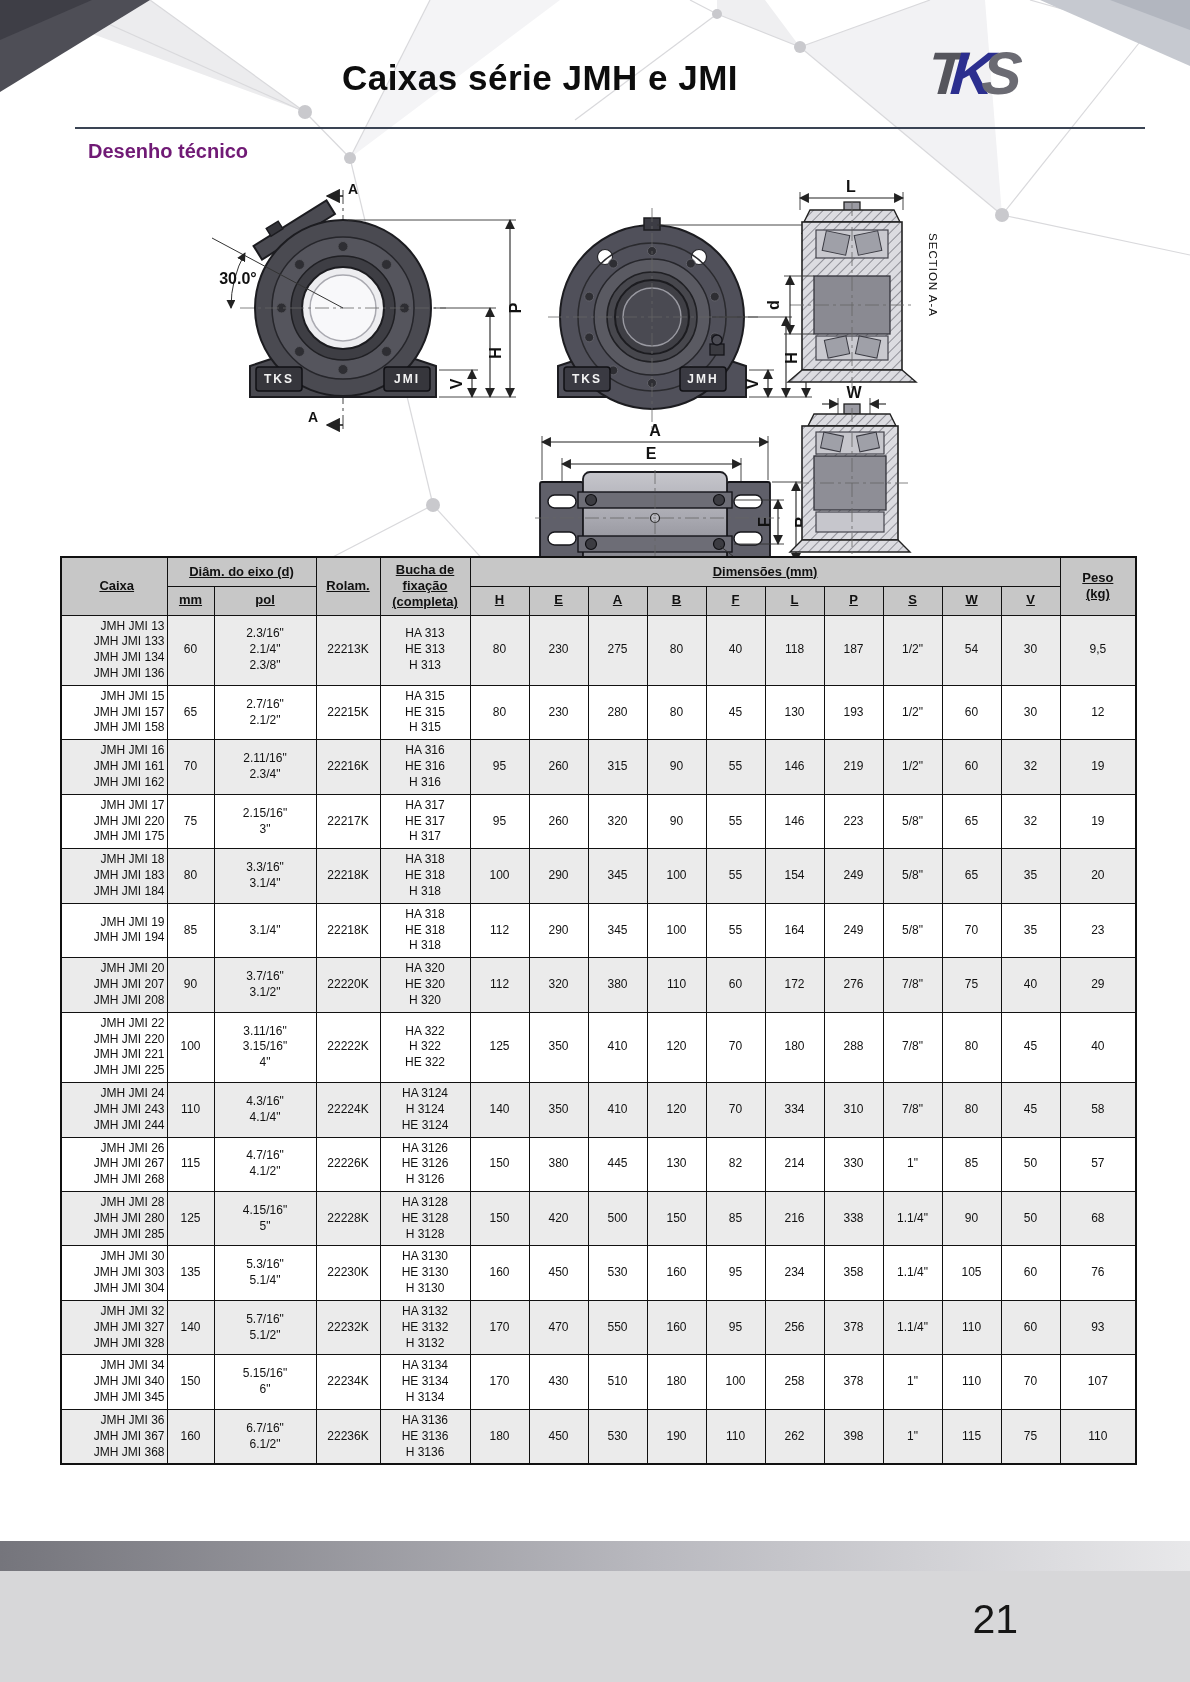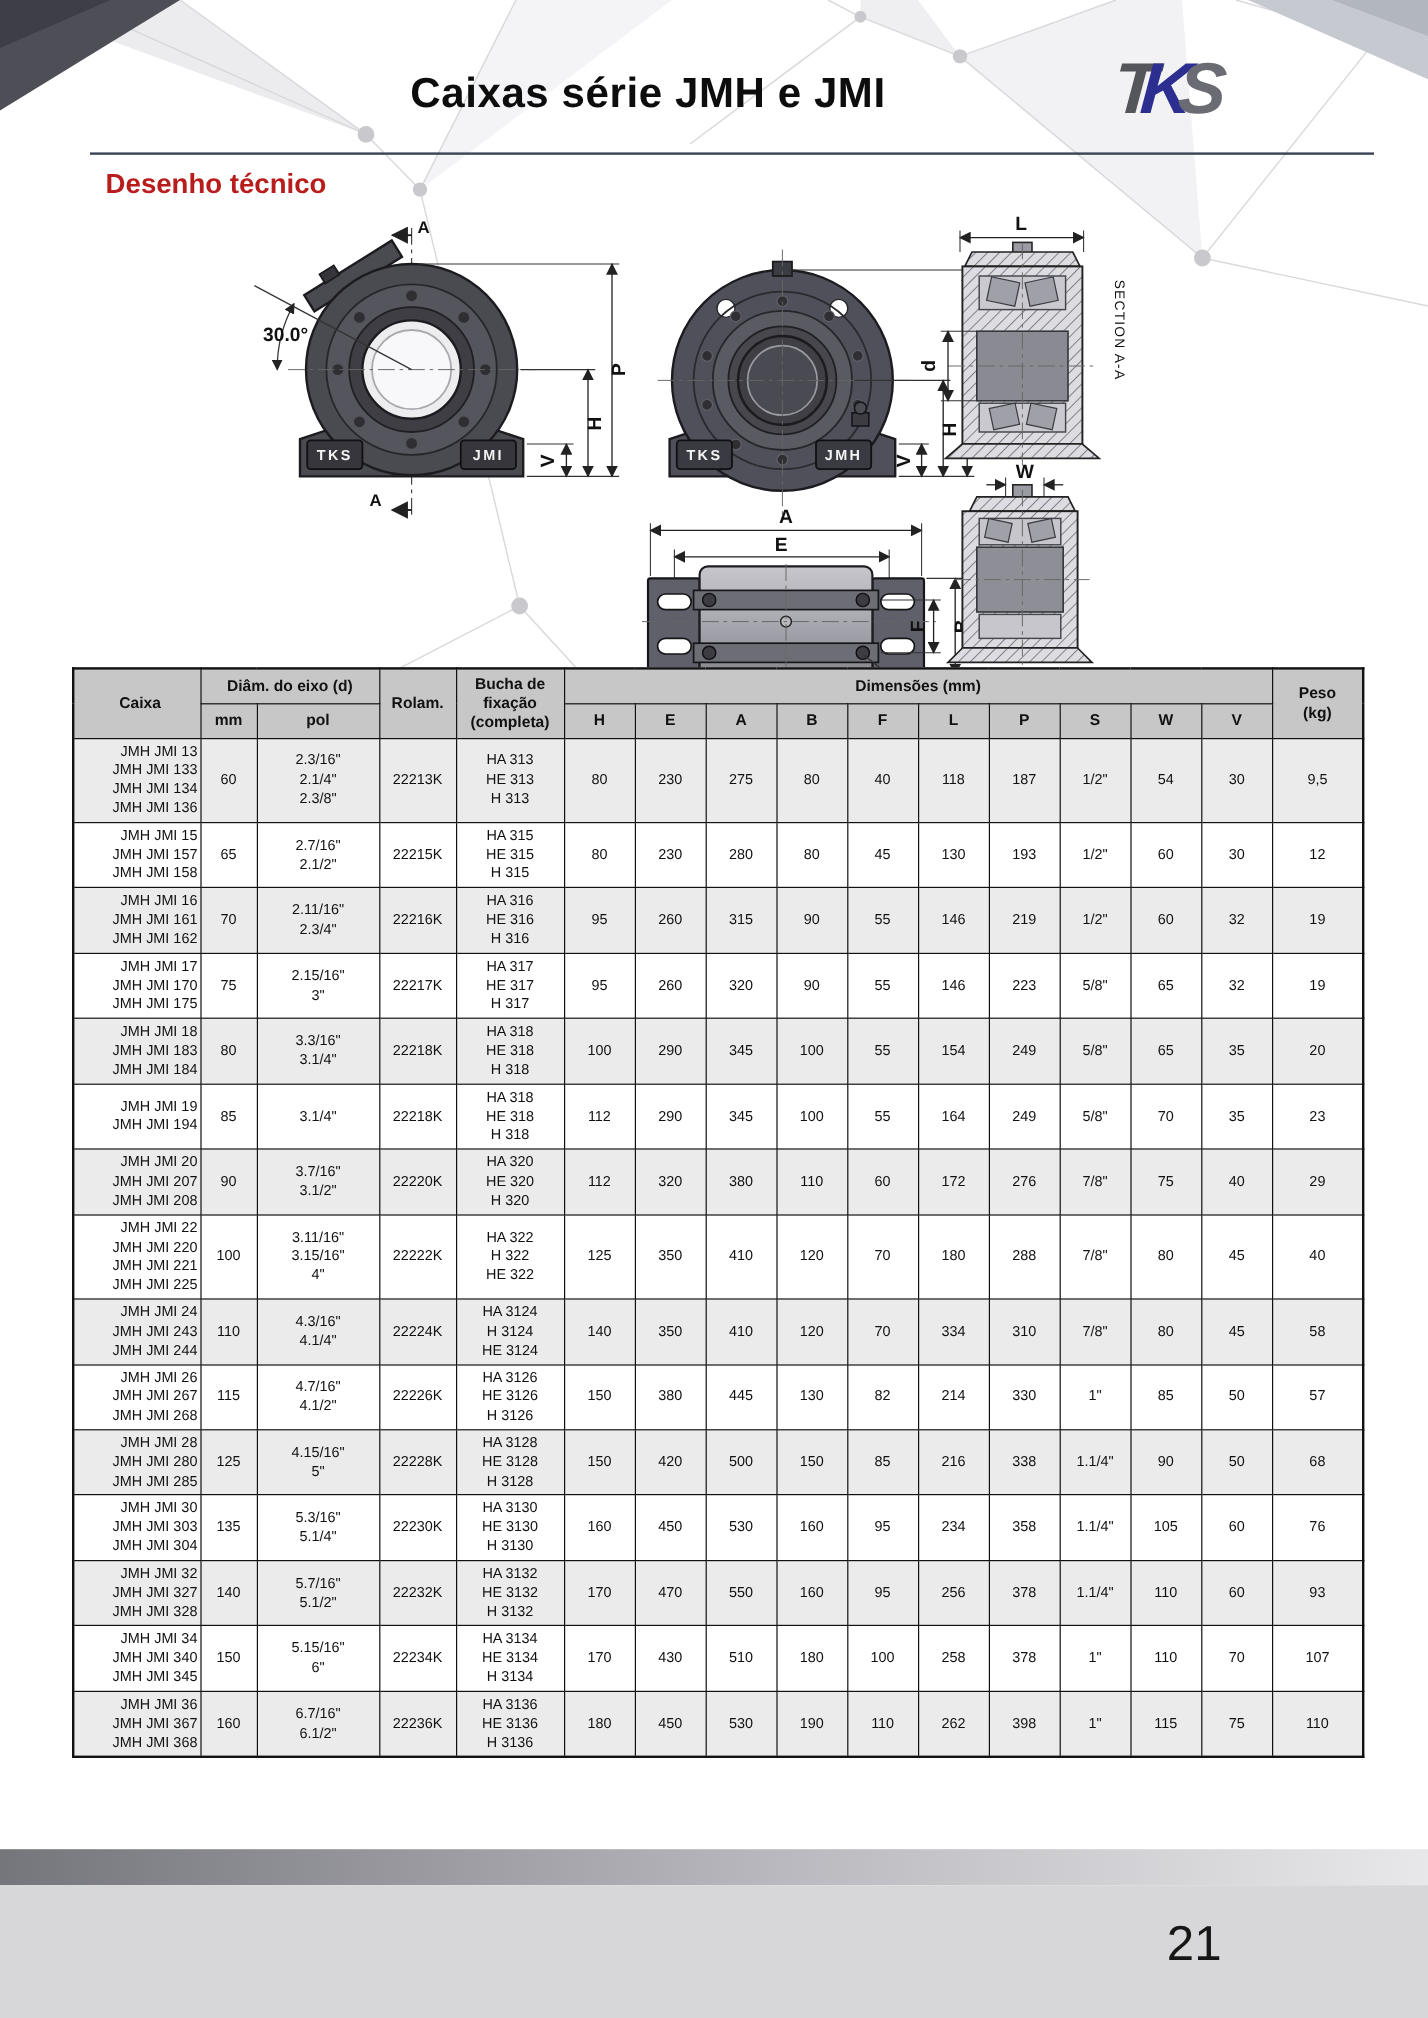--- a/index.html
+++ b/index.html
@@ -11,29 +11,29 @@
   
   #title{position:absolute;top:58px;left:0;width:1080px;text-align:center;
          font-size:35px;font-weight:bold;letter-spacing:.5px;color:#0d0d0d;}
   #logo{position:absolute;top:44px;right:168px;font-weight:bold;font-style:italic;
         font-size:60px;line-height:1;transform:skewX(-4deg);}
   #logo span{display:inline-block;}
   #logo .lt{color:#55555c;margin-right:-14px;}
   #logo .lk{color:#2c2f8f;margin-right:-12px;}
   #logo .ls{color:#6b6b73;}
   #divider{position:absolute;top:127px;left:75px;width:1070px;height:2px;background:#3a4454;}
-  .section-title{position:absolute;left:88px;font-size:23px;font-weight:bold;color:#b91c1c;}
+  .section-title{position:absolute;left:88px;font-size:20px;font-weight:bold;color:#701a75;}
   #sec-drawing{top:140px;}
   #sec-table{top:506px;}
 
   
   #dim-table{position:absolute;left:60px;top:556px;width:1076px;border-collapse:collapse;
              table-layout:fixed;background:#fff;border:2px solid #111;}
   #dim-table th,#dim-table td{border:1.5px solid #111;vertical-align:middle;white-space:pre-line;}
-  #dim-table th{background:#c7c7c7;font-size:13px;font-weight:bold;text-align:center;padding:2px;line-height:1.25;}
+  #dim-table th{background:#c7c7c7;font-size:13px;font-weight:bold;text-align:center;padding:2px;line-height:1.25;text-decoration:underline;}
   #dim-table th.left{text-align:center;padding-left:7px;}
   #dim-table thead tr{height:29px;}
   #dim-table td{font-size:12px;text-align:center;padding:3px 2px;line-height:1.32;}
   #dim-table td.cell-caixa{text-align:right;padding-left:6px;}
   #dim-table tbody tr:nth-child(odd){background:#ebebeb;}
 
   
   #footer-bar{position:absolute;top:1541px;left:0;width:1190px;height:30px;
               background:linear-gradient(to right,#75757c,#b9b9bf 55%,#e8e8ea);}
   #footer-area{position:absolute;top:1571px;left:0;width:1190px;height:111px;background:#d7d7d9;}
@@ -412,21 +412,21 @@
           <td>55</td>
           <td>146</td>
           <td>219</td>
           <td>1/2"</td>
           <td>60</td>
           <td>32</td>
           <td>19</td>
         </tr>
         <tr>
           <td class="cell-caixa">JMH JMI 17
-JMH JMI 170
+JMH JMI 220
 JMH JMI 175</td>
           <td>75</td>
           <td>2.15/16"
 3"</td>
           <td>22217K</td>
           <td>HA 317
 HE 317
 H 317</td>
           <td>95</td>
           <td>260</td>

